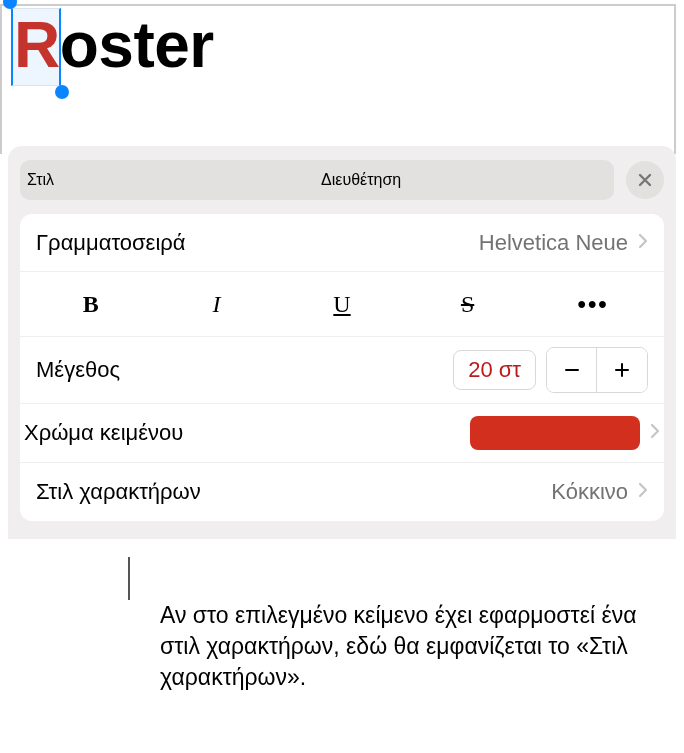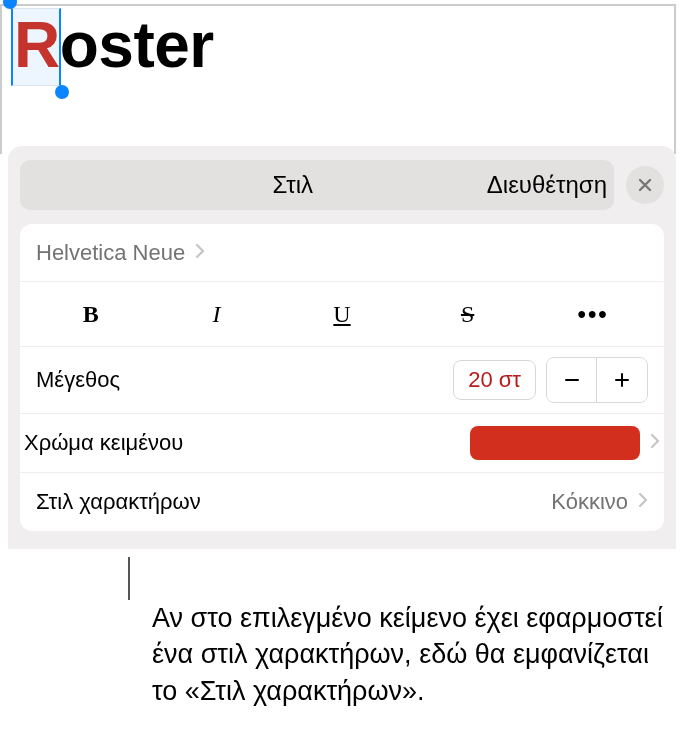--- a/index.html
+++ b/index.html
@@ -66,23 +66,23 @@
   }
   .seg {
     flex: 1;
     display: flex;
     background: #e3e0e0;
     border-radius: 10px;
     padding: 3px;
   }
   .seg-item {
     flex: 1;
-    text-align: right;
+    text-align: left;
     padding: 8px 4px;
-    font-size: 24px;
+    font-size: 16px;
     color: #000;
     border-radius: 8px;
     cursor: pointer;
   }
   .seg-item.active {
     background: #fff;
     font-weight: 600;
     box-shadow: 0 1px 3px rgba(0,0,0,0.12);
   }
   .close-btn {
@@ -197,24 +197,24 @@
   .callout {
     position: absolute;
     left: 128px;
     top: 557px;
     width: 2px;
     height: 43px;
     background: #555;
   }
   .caption {
     position: absolute;
-    left: 152px;
+    left: 160px;
     top: 600px;
     right: 14px;
-    font-size: 27px;
+    font-size: 23px;
     line-height: 1.35;
     color: #000;
   }
 </style>
 </head>
 <body>
 
 <div class="content-area">
   <div class="dropcap-wrap">
     <div class="sel-box">
@@ -234,20 +234,21 @@
     <div class="close-btn">
       <svg width="16" height="16" viewBox="0 0 16 16">
           <path d="M3 3 L13 13 M13 3 L3 13" stroke="#777" stroke-width="2.4" stroke-linecap="round"></path>
         </svg>
     </div>
   </div>
 
   <div class="card">
 
     <div class="row">
+      <div class="row-label">Γραμματοσειρά</div>
       <div class="row-value">Helvetica Neue</div>
       <span class="chev">
         <svg width="10" height="16" viewBox="0 0 10 16">
             <path d="M2 2 L8 8 L2 14" stroke="#c5c5c8" stroke-width="2.2" fill="none" stroke-linecap="round" stroke-linejoin="round"></path>
           </svg>
       </span>
     </div>
 
     <div class="fmt-row">
       <div class="fmt-btn"><b>B</b></div>

